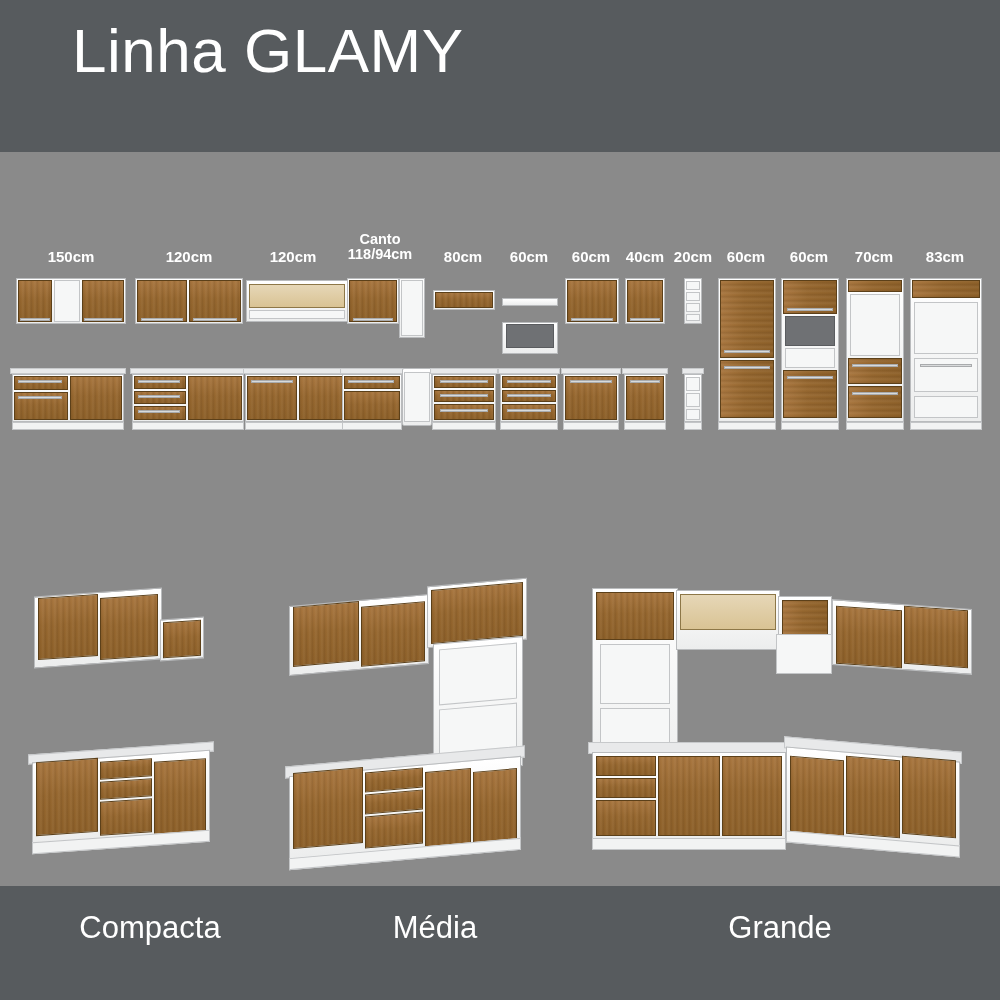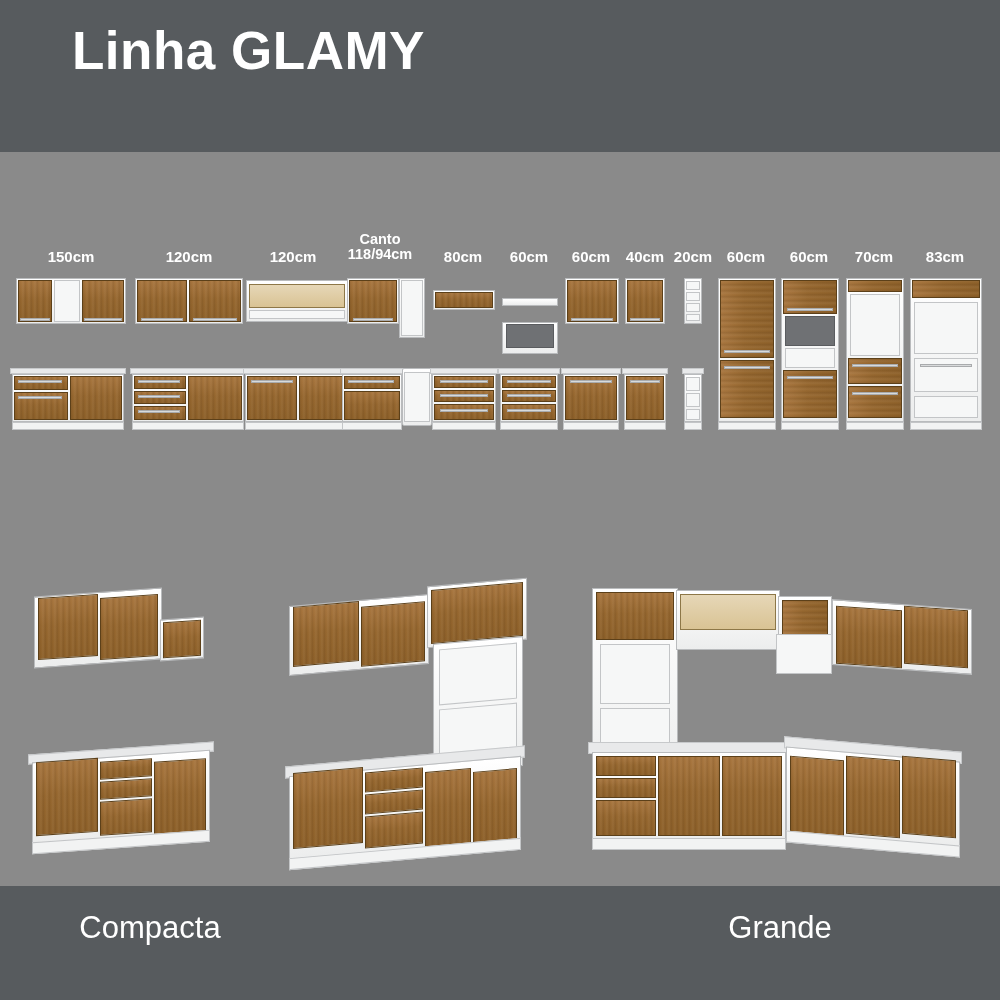--- a/index.html
+++ b/index.html
@@ -19,21 +19,21 @@
   .header {
     position: absolute; left: 0; top: 0; width: 1000px; height: 152px;
     background: #575b5e;
     color: #ffffff;
     padding: 18px 0 0 72px;
   }
   .header .sub {
     font-size: 30px; line-height: 36px; font-weight: normal; letter-spacing: 0.2px;
   }
   .header .title {
-    font-size: 53px; line-height: 70px; font-weight: bold; letter-spacing: 0.5px;
+    font-size: 62px; line-height: 70px; font-weight: normal; letter-spacing: 0.5px;
     margin-top: -2px;
   }
 
   
   .modules-band {
     position: absolute; left: 0; top: 152px; width: 1000px; height: 342px;
     background: #8a8a8a;
   }
   .module-col {
     position: absolute;
@@ -420,16 +420,17 @@
       <div class="piece white" style="left:216px; top:172px; width:174px; height:86px; transform: skewY(5deg);"></div>
       <div class="piece wood" style="left:220px; top:176px; width:54px; height:78px; transform: skewY(5deg);"></div>
       <div class="piece wood" style="left:276px; top:176px; width:54px; height:78px; transform: skewY(5deg);"></div>
       <div class="piece wood" style="left:332px; top:176px; width:54px; height:78px; transform: skewY(5deg);"></div>
       <div class="piece toe" style="left:216px; top:256px; width:174px; height:12px; transform: skewY(5deg);"></div>
     </div>
   </div>
 
   <div class="footer">
     <div class="flabel" style="left:-10px;">Compacta</div>
+    <div class="flabel" style="left:275px;">Média</div>
     <div class="flabel" style="left:620px;">Grande</div>
   </div>
 
 </div>
 
 </body></html>

